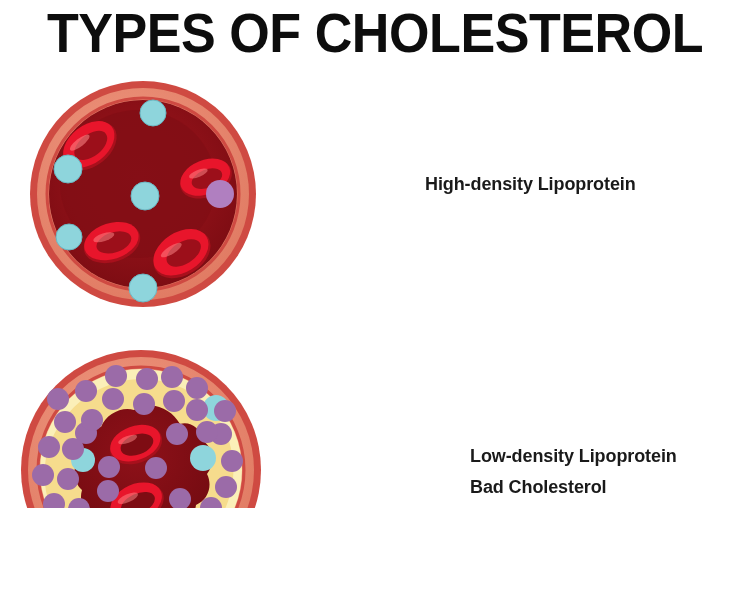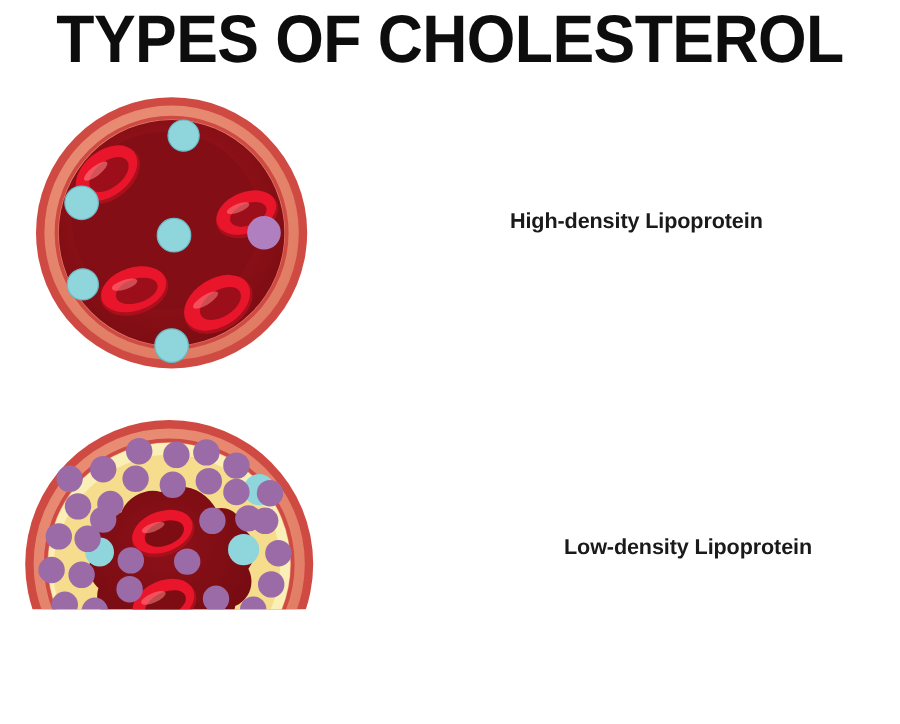--- a/index.html
+++ b/index.html
@@ -251,15 +251,16 @@
   </div>
 
 
 
   <div class="legend" id="legend-hdl">
     <span class="legend-line">High-density Lipoprotein</span>
   </div>
 
   <div class="legend" id="legend-ldl">
     <span class="legend-line">Low-density Lipoprotein</span>
+    <span class="legend-line">Bad Cholesterol</span>
   </div>
 
 </div>
 
 </body></html>

